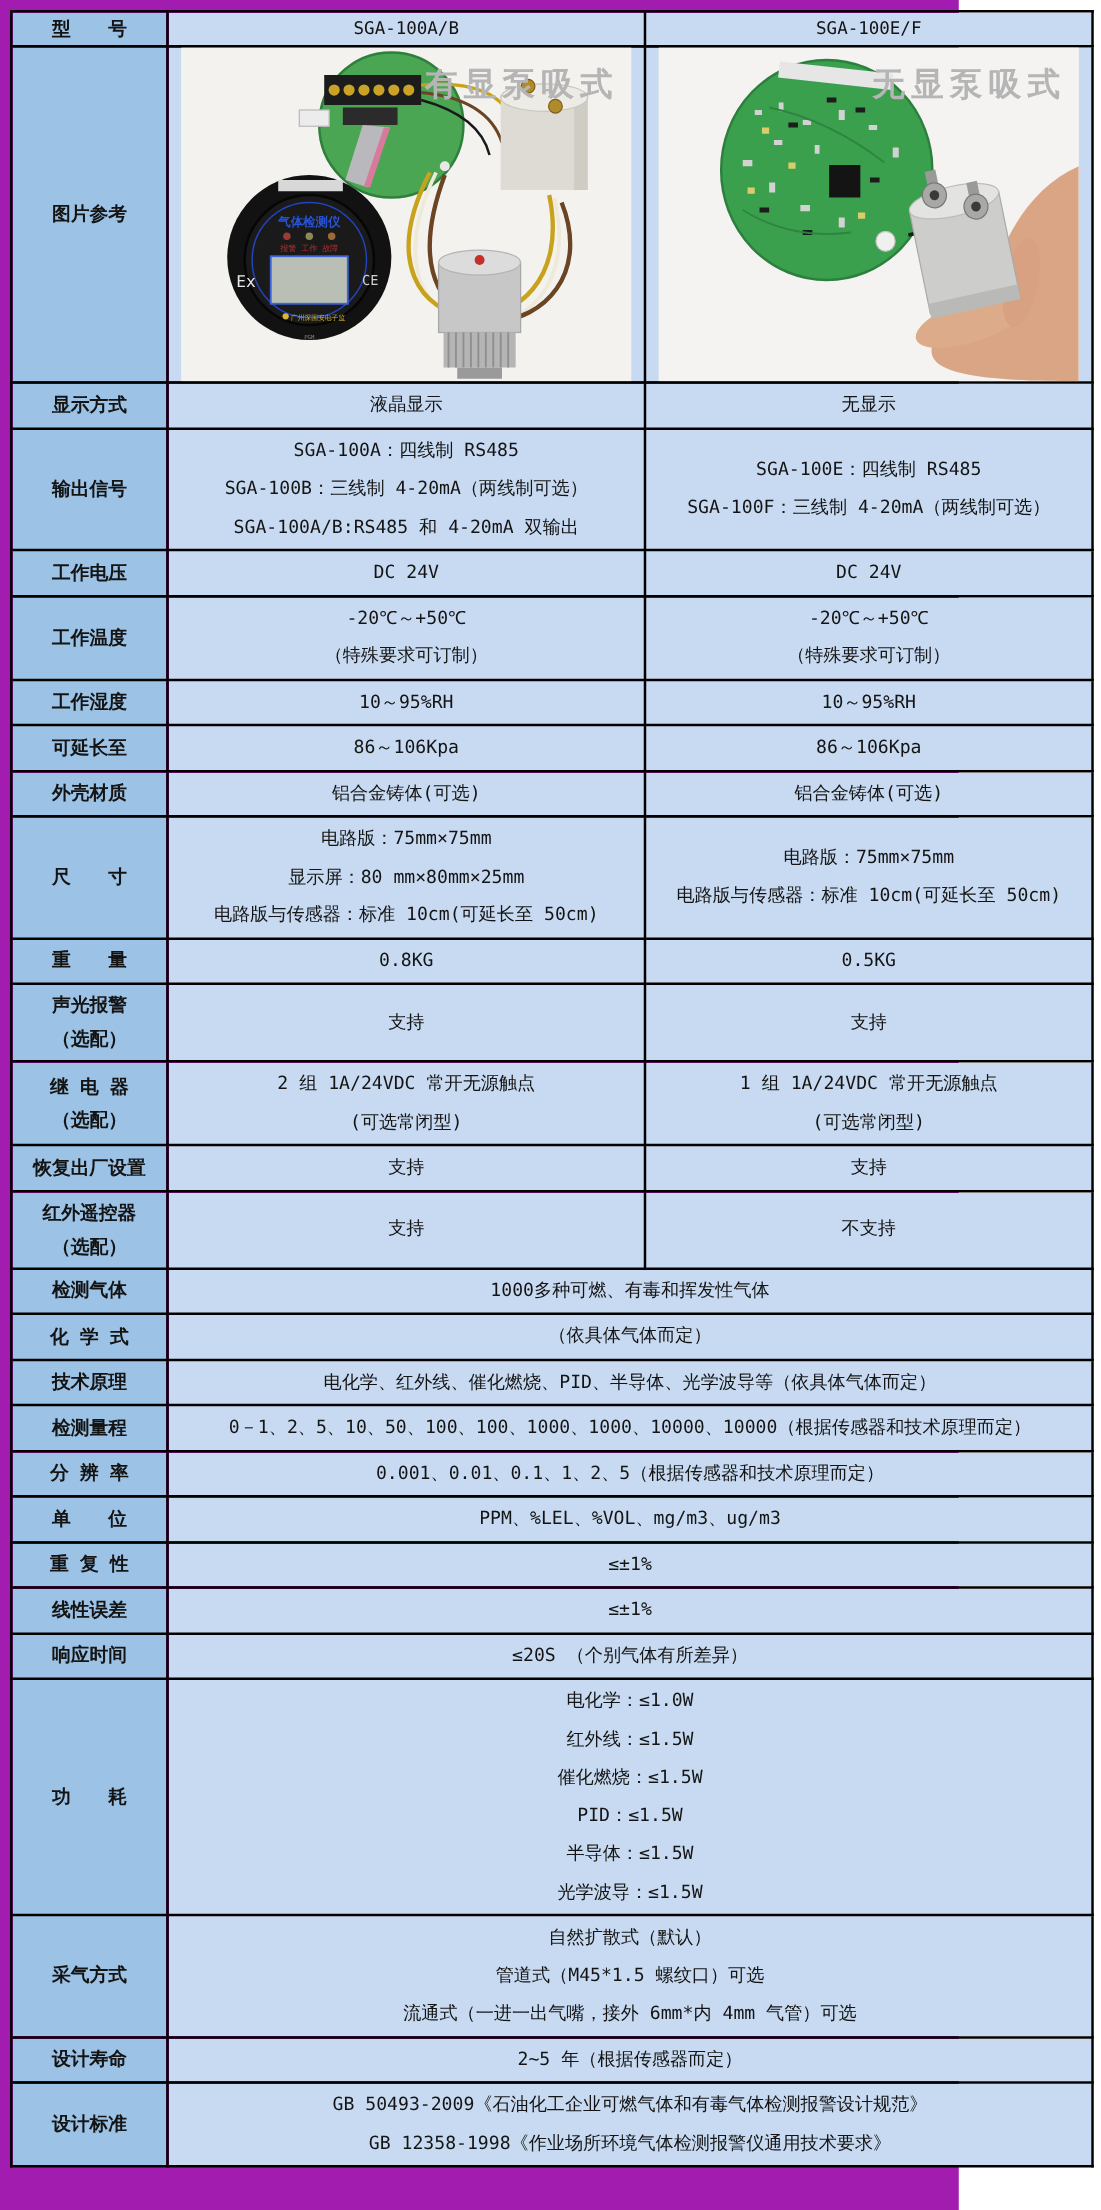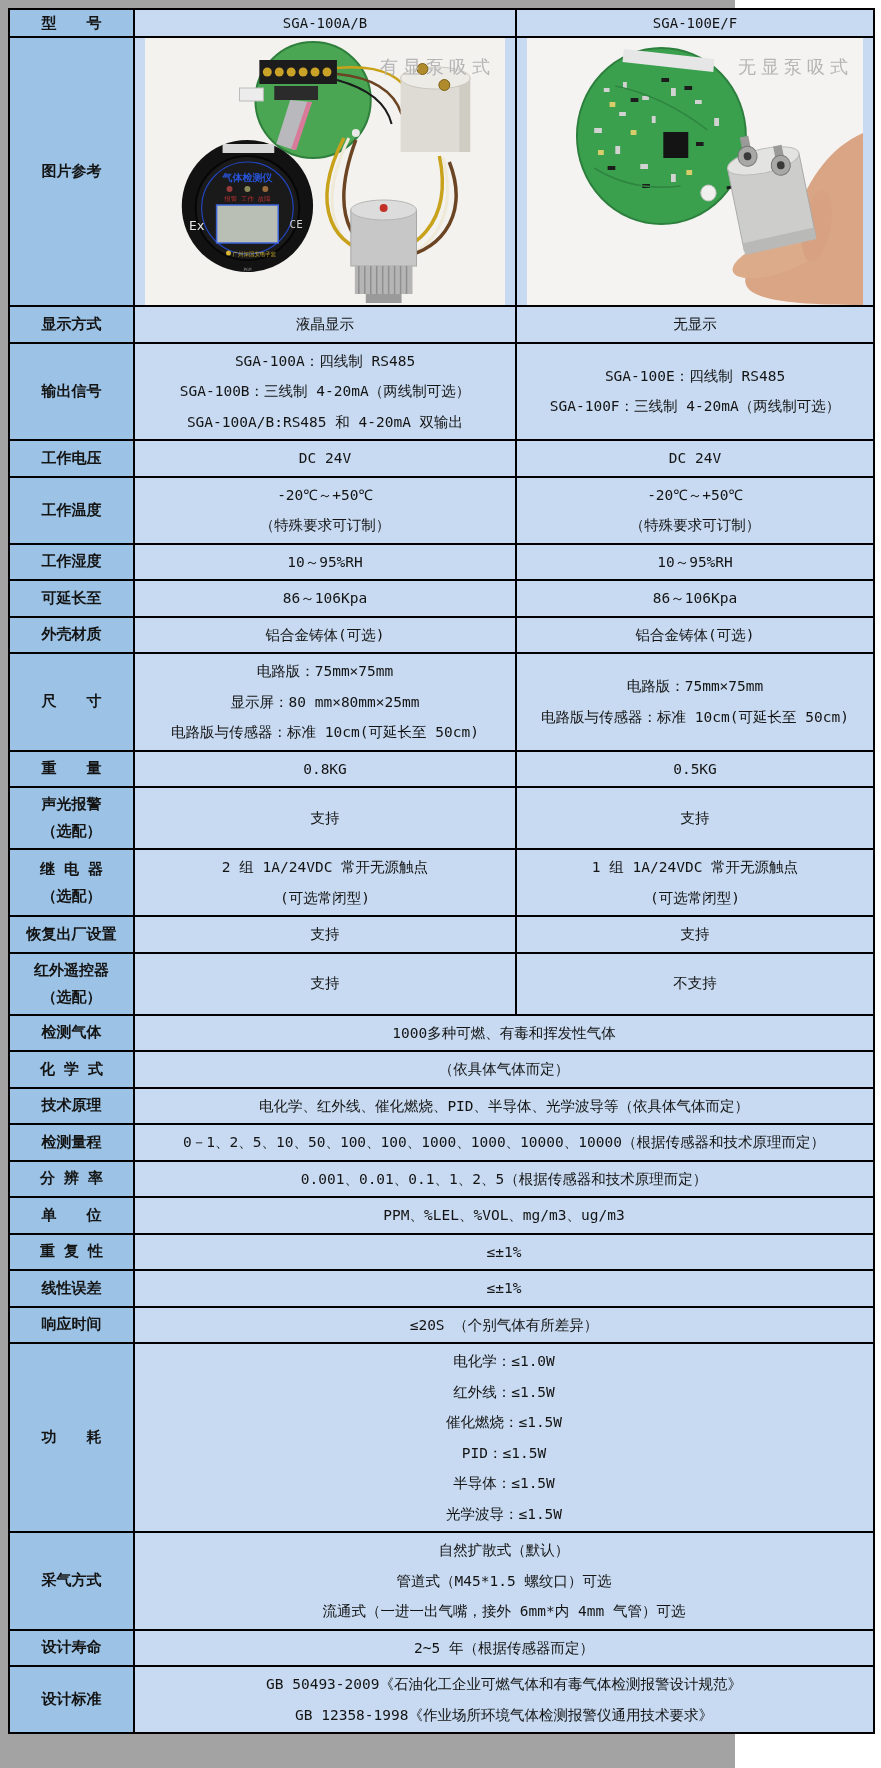--- a/index.html
+++ b/index.html
@@ -1,33 +1,33 @@
 <!DOCTYPE html>
 <html><head>
 <meta charset="utf-8">
 <style>
   html,body{margin:0;padding:0;background:#ffffff;}
   body{width:881px;height:1768px;position:relative;
        font-family:"DejaVu Sans Mono","Liberation Sans",sans-serif;color:#141414;}
-  .page{position:absolute;left:0;top:0;width:735px;height:1768px;background:#a3a3a3;}
+  .page{position:absolute;left:0;top:0;width:735px;height:1768px;background:#a21caf;padding-left:32px;}
   table.spec{position:absolute;left:8px;top:8px;width:865px;border-collapse:collapse;table-layout:fixed;}
   col.c0{width:125px;} col.c1{width:382px;} col.c2{width:358px;}
   th,td{border:2px solid #000;vertical-align:middle;overflow:hidden;}
   th{background:#9CC3E6;font-weight:bold;font-size:15px;text-align:center;padding:3px 2px;line-height:27px;}
   td{background:#C7DAF1;font-size:14.5px;padding:2px 10px;line-height:30px;}
   td.center{text-align:center;}
   td.left{text-align:center;}
   tr.header-row th{line-height:20px;padding:3px 2px;}
   tr.header-row td{line-height:20px;padding:3px 2px;font-size:14px;}
   td .line{line-height:30.5px;white-space:nowrap;}
   td.photo-cell{padding:0;height:267px;}
   .photo-wrap{position:relative;height:267px;margin:0 10px;background:#f3f2ef;}
   .photo-wrap svg{display:block;width:100%;height:100%;}
-  .watermark{position:absolute;top:14px;right:10px;font-size:18px;letter-spacing:5px;
-             color:#b5b5b5;font-weight:normal;font-family:"Liberation Sans",sans-serif;}
+  .watermark{position:absolute;top:14px;right:10px;font-size:26px;letter-spacing:5px;
+             color:#b5b5b5;font-weight:bold;font-family:"Liberation Sans",sans-serif;}
 </style>
 </head>
 <body>
 
 <div class="page">
 <table class="spec">
   <colgroup>
         <col class="c0">
         <col class="c1">
         <col class="c2">

